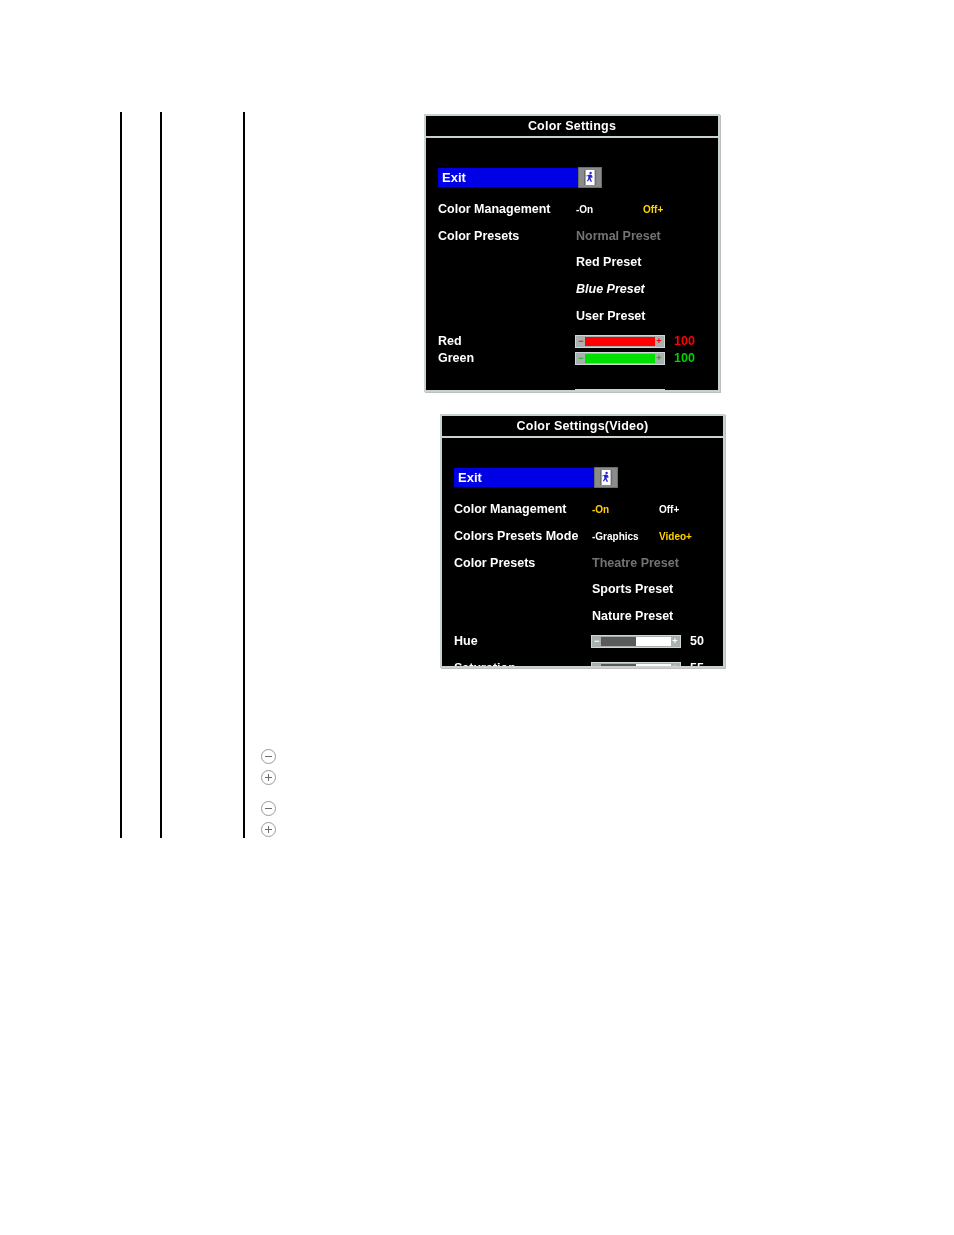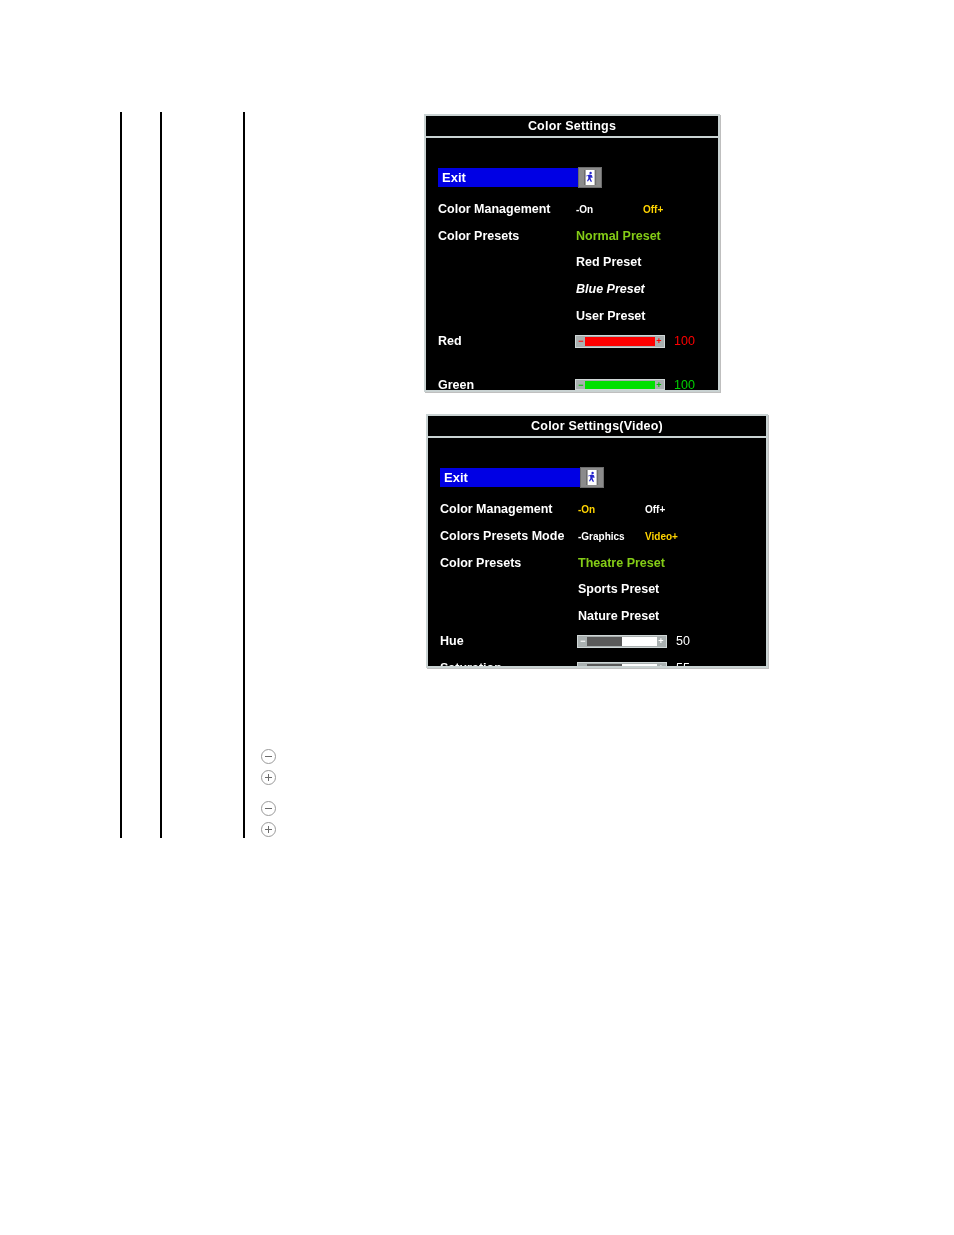--- a/index.html
+++ b/index.html
@@ -145,21 +145,21 @@
   .val.yellow { color: #ffd400; }
 
   
   .preset {
     position: absolute;
     left: 150px;
     font-size: 12.5px;
     font-weight: bold;
     white-space: nowrap;
   }
-  .preset.sel { color: #84cc16; }
+  .preset.sel { color: #737373; }
   .preset.unsel { color: #ffffff; }
 
   
   .slider {
     position: absolute;
     left: 149px;
     width: 90px;
     height: 13px;
     background: #a9b0b0;
     border: 1px solid #cfd6d6;
@@ -184,21 +184,21 @@
     text-align: center;
     font-size: 9px;
     line-height: 9px;
     font-weight: bold;
     flex: 0 0 8px;
   }
   .slider-value {
     position: absolute;
     left: 248px;
     font-size: 12.5px;
-    font-weight: normal;
+    font-weight: bold;
   }
 </style>
 </head>
 <body>
 
 <div class="rule r1"></div>
 <div class="rule r2"></div>
 <div class="rule r3"></div>
 
 <div class="stepper s1"></div>
@@ -244,21 +244,21 @@
       <div class="slider" style="top:7px;">
         <div class="sign" style="color:#ff0000;">−</div>
         <div class="track">
           <div class="fill" style="width:100%; background:#ff0000;"></div>
         </div>
         <div class="sign" style="color:#ff0000;">+</div>
       </div>
       <div class="slider-value" style="color:#ff0000;">100</div>
     </div>
 
-    <div class="row" style="top:234px;">
+    <div class="row" style="top:207px;">
       <div class="row-label">Green</div>
       <div class="slider" style="top:7px;">
         <div class="sign" style="color:#00c000;">−</div>
         <div class="track">
           <div class="fill" style="width:100%; background:#00e000;"></div>
         </div>
         <div class="sign" style="color:#00c000;">+</div>
       </div>
       <div class="slider-value" style="color:#00d000;">100</div>
     </div>
@@ -269,21 +269,21 @@
         
         
         
       </div>
       <div class="slider-value" style="color:#0000ff;">100</div>
     </div>
 
   </div>
 </div>
 
-<div class="osd" style="left:426px; top:414px; width:342px; height:254px;">
+<div class="osd" style="left:440px; top:414px; width:285px; height:254px;">
 
   <div class="osd-title">Color Settings(Video)</div>
 
   <div class="osd-body">
 
     <div class="row" style="top:26px;">
       <div class="exit-bar">Exit</div>
       <div class="exit-icon">
         <svg width="18" height="17" viewBox="0 0 18 17">
           <rect x="3" y="1" width="12" height="15" fill="#ffffff"></rect>

